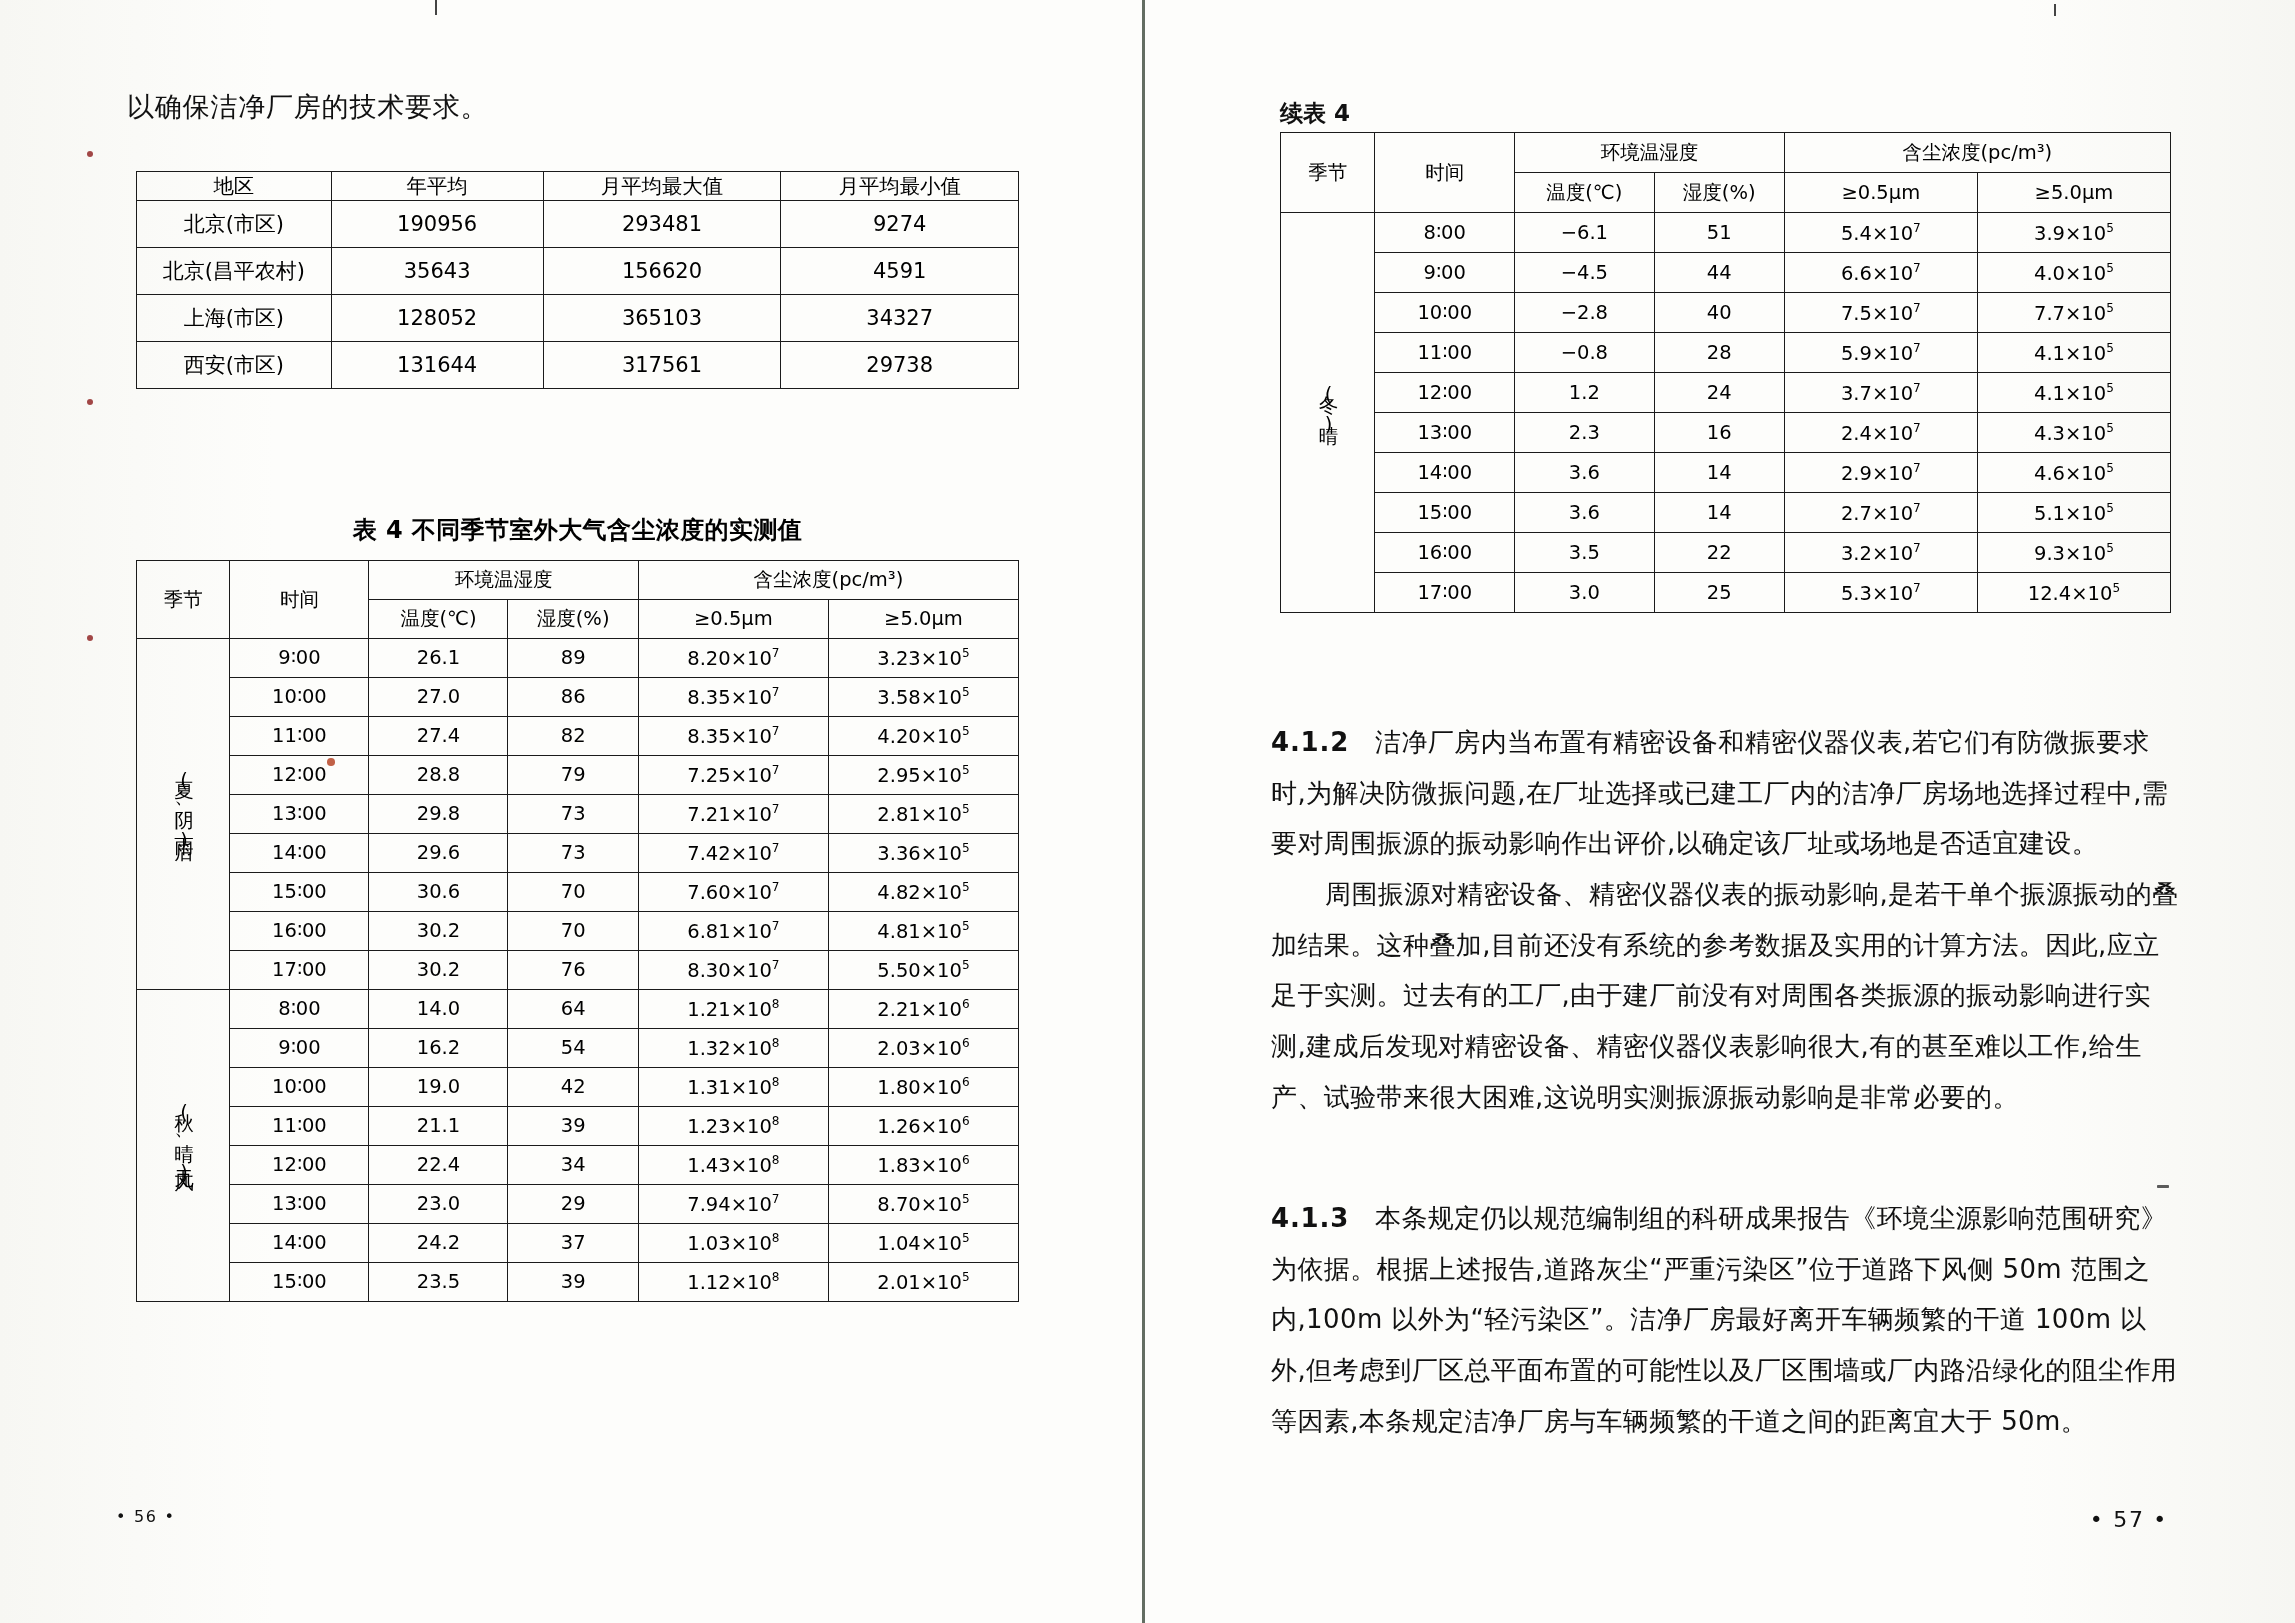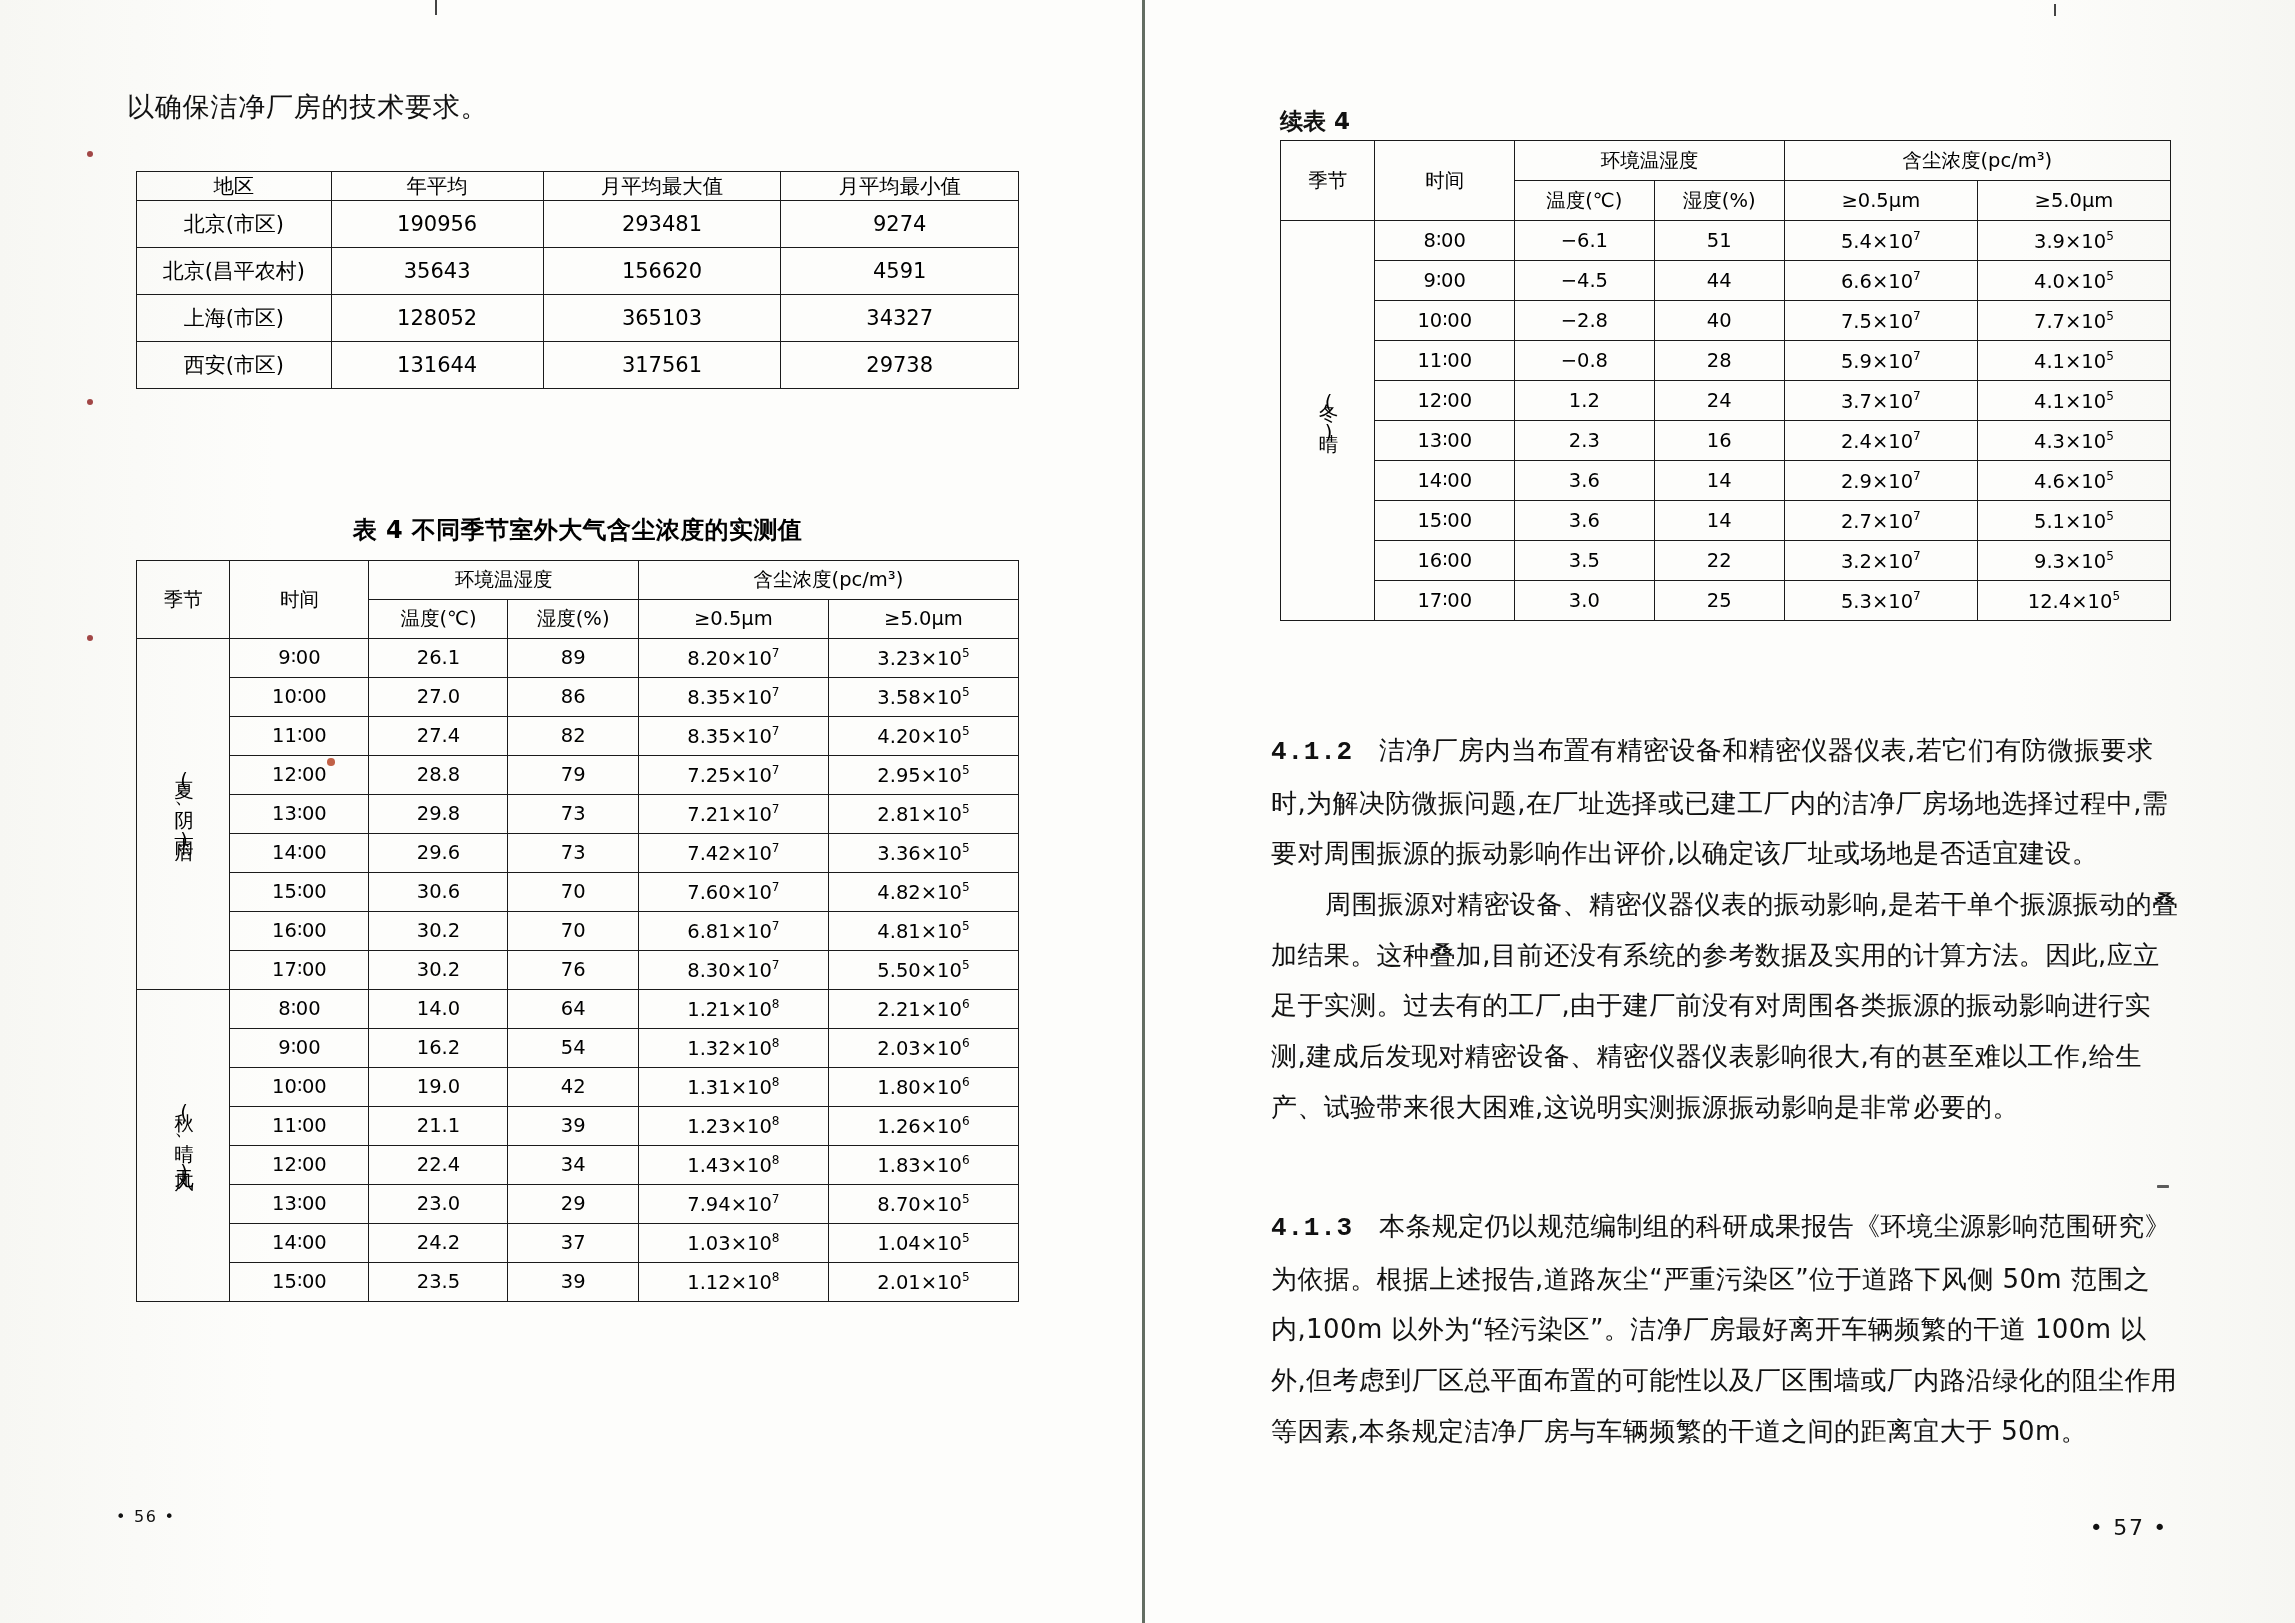--- a/index.html
+++ b/index.html
@@ -39,21 +39,21 @@
   }
   .left-col {
     position: absolute;
     top: 0; left: 0;
     width: 1142px;
     height: 1623px;
     border-radius: 31px;
   }
   .right-col {
     position: absolute;
-    top: 8px; left: 1144px;
+    top: 0; left: 1144px;
     width: 1151px;
     height: 1488px;
   }
 
   .body-text {
     font-family: "DejaVu Sans", "Liberation Sans", sans-serif;
     font-size: 26px;
     line-height: 1.95;
     letter-spacing: 0.4px;
     color: #111;
@@ -177,21 +177,20 @@
   .para p {
     margin: 0;
     text-indent: 0;
   }
   .para p.indent {
     text-indent: 54px;
   }
   .num {
     font-weight: bold;
     letter-spacing: 0.8px;
-    font-family: Liberation Mono, monospace;
   }
   .dot-mark {
     position: absolute;
     width: 6px;
     height: 6px;
     background: #8b1a1a;
     border-radius: 50%;
     opacity: 0.8;
   }
   .tick {

